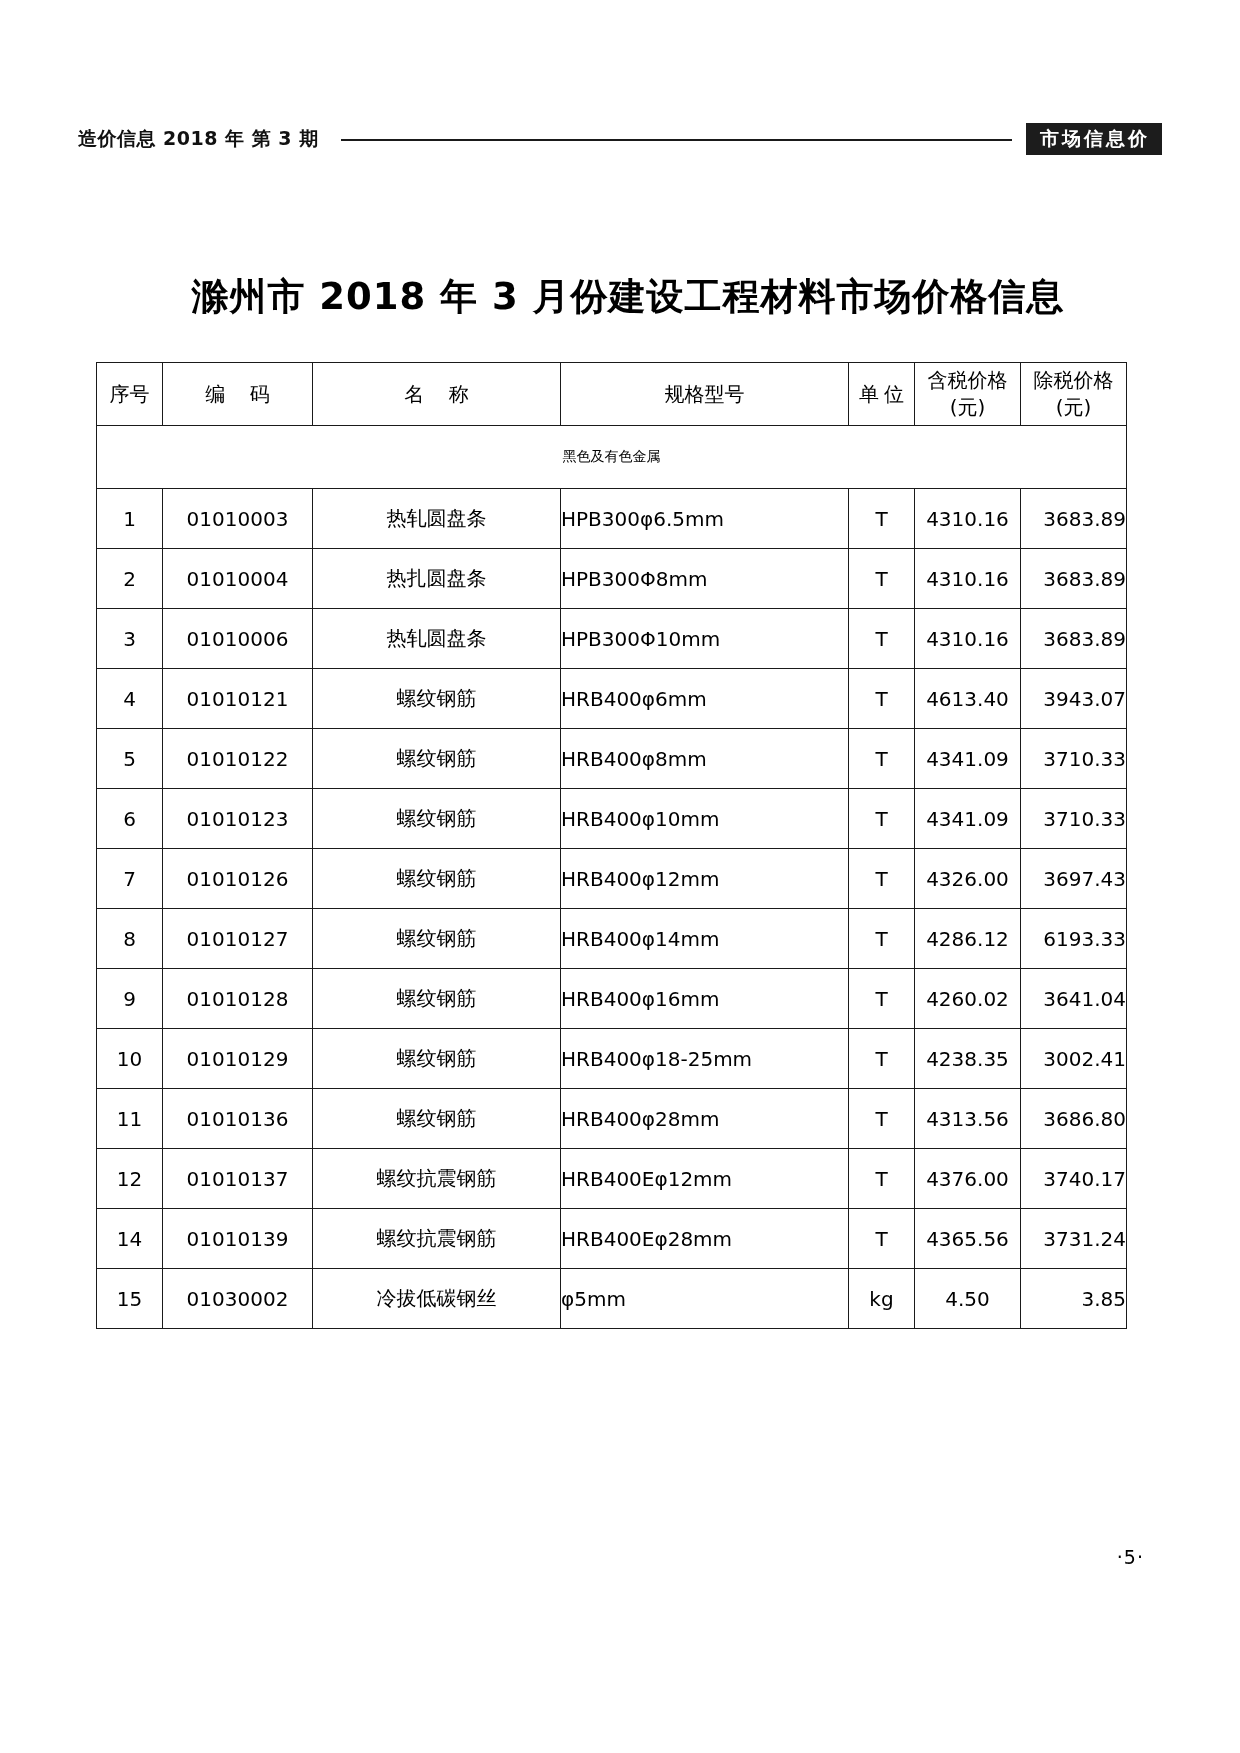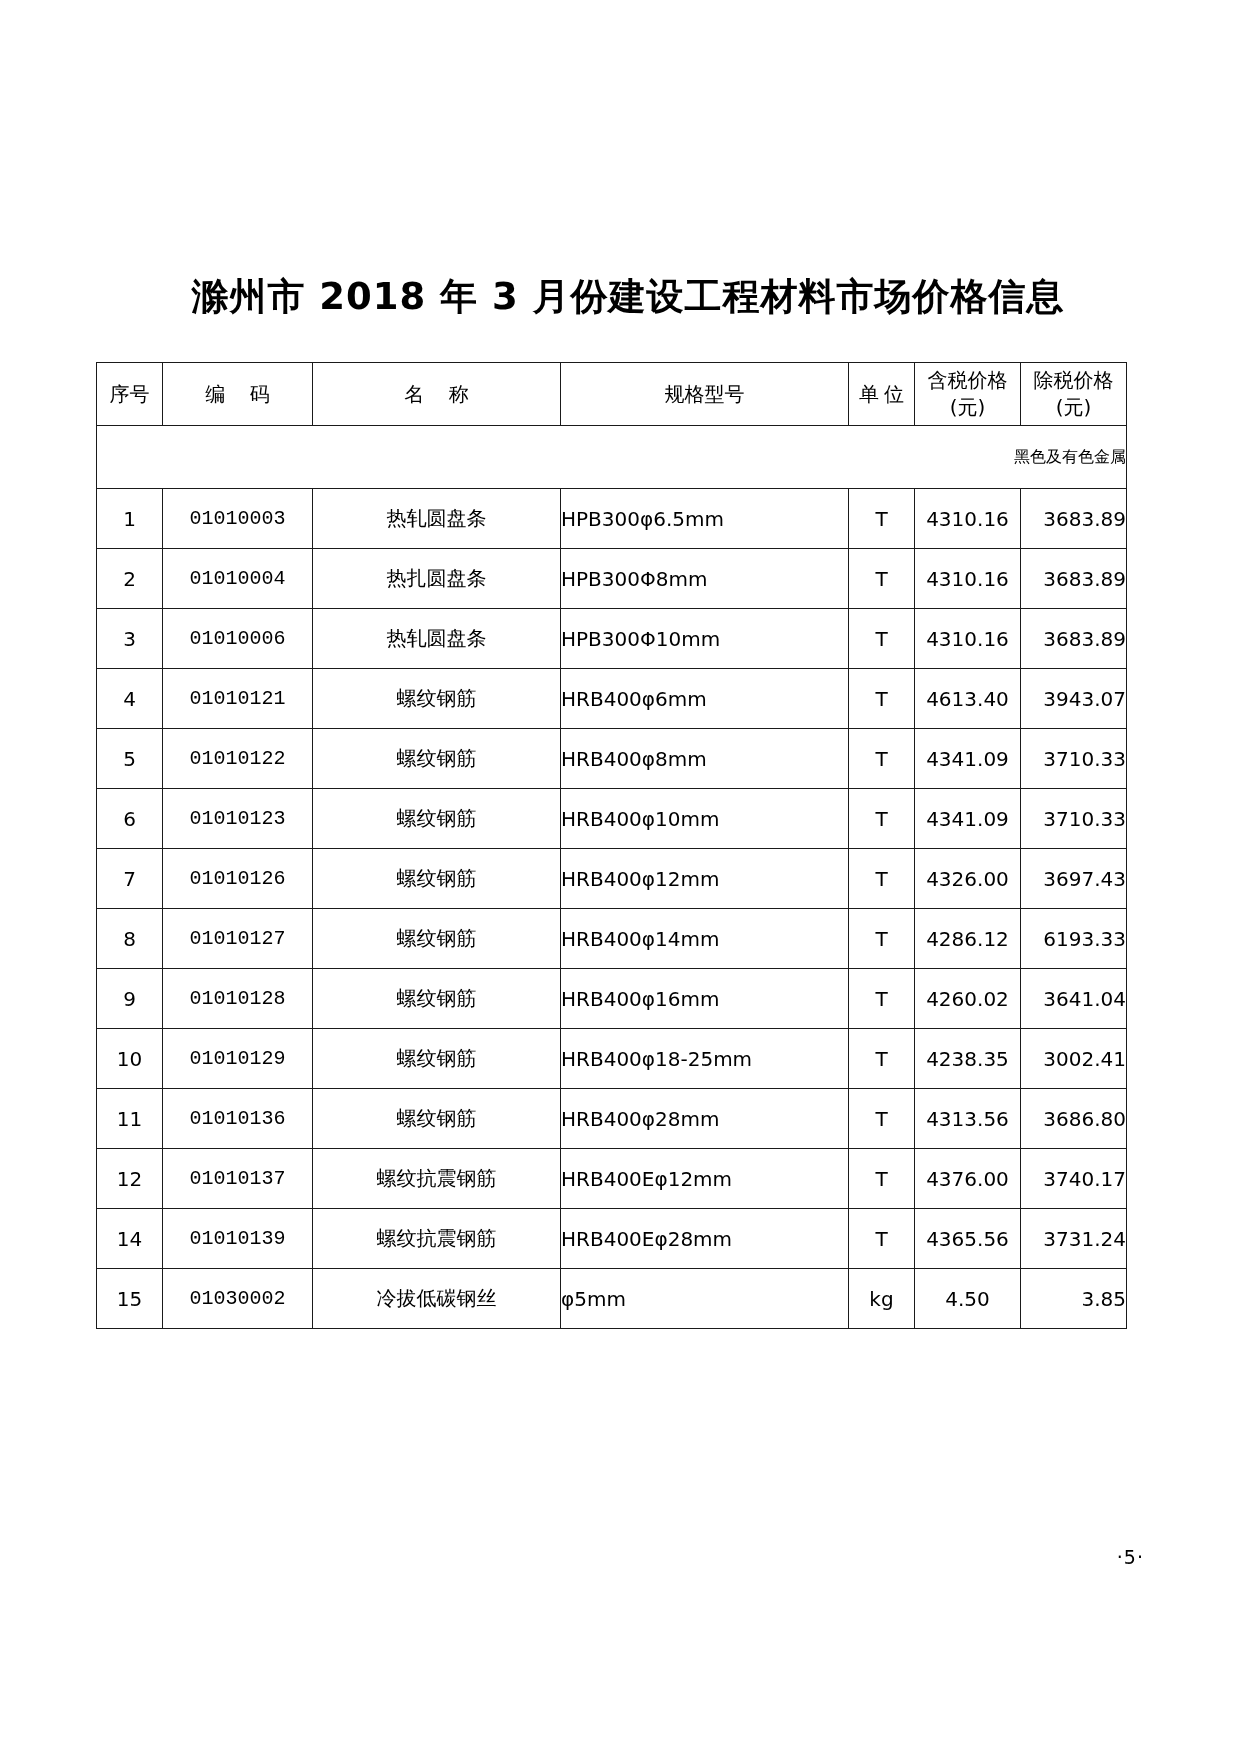--- a/index.html
+++ b/index.html
@@ -100,33 +100,33 @@
     text-align: center;
     vertical-align: middle;
     font-weight: 400;
   }
   .hdr-sp { letter-spacing: 9px; text-indent: 9px; }
   .hdr-unit { letter-spacing: 5px; text-indent: 5px; }
   .hdr-price { font-size: 17px; letter-spacing: 0px; }
 
   .cat-row td {
     height: 62px;
-    font-size: 16px;
-    text-align: right;
+    font-size: 14px;
+    text-align: center;
     vertical-align: middle;
     padding-left: 14px;
   }
 
   tbody.body-rows td {
     height: 59px;
     font-size: 20px;
     vertical-align: middle;
   }
   .c-seq   { text-align: center; }
-  .c-code  { text-align: center; font-family: Liberation Mono, monospace; }
+  .c-code  { text-align: center; }
   .c-name  { text-align: center; padding-left: 14px; }
   .c-spec  { text-align: left; padding-left: 14px; }
   .c-unit  { text-align: center; }
   .c-inc   { text-align: center; }
   .c-exc   { text-align: right; }
 
   
   col.w-seq  { width: 66px; }
   col.w-code { width: 150px; }
   col.w-name { width: 248px; }
@@ -143,20 +143,25 @@
     font-size: 19px;
     letter-spacing: 1px;
     color: #000;
   }
 </style>
 </head>
 <body>
 
 <div class="page">
 
+  <div class="running-head">
+    <div class="rh-text">造价信息 2018 年  第 3 期</div>
+    <div class="rh-rule"></div>
+    <div class="rh-badge">市场信息价</div>
+  </div>
 
   <div class="doc-title">滁州市 2018 年 3 月份建设工程材料市场价格信息</div>
 
   <div class="table-wrap">
     <table class="price">
       <colgroup>
         <col class="w-seq">
           <col class="w-code">
           <col class="w-name">
           <col class="w-spec">

